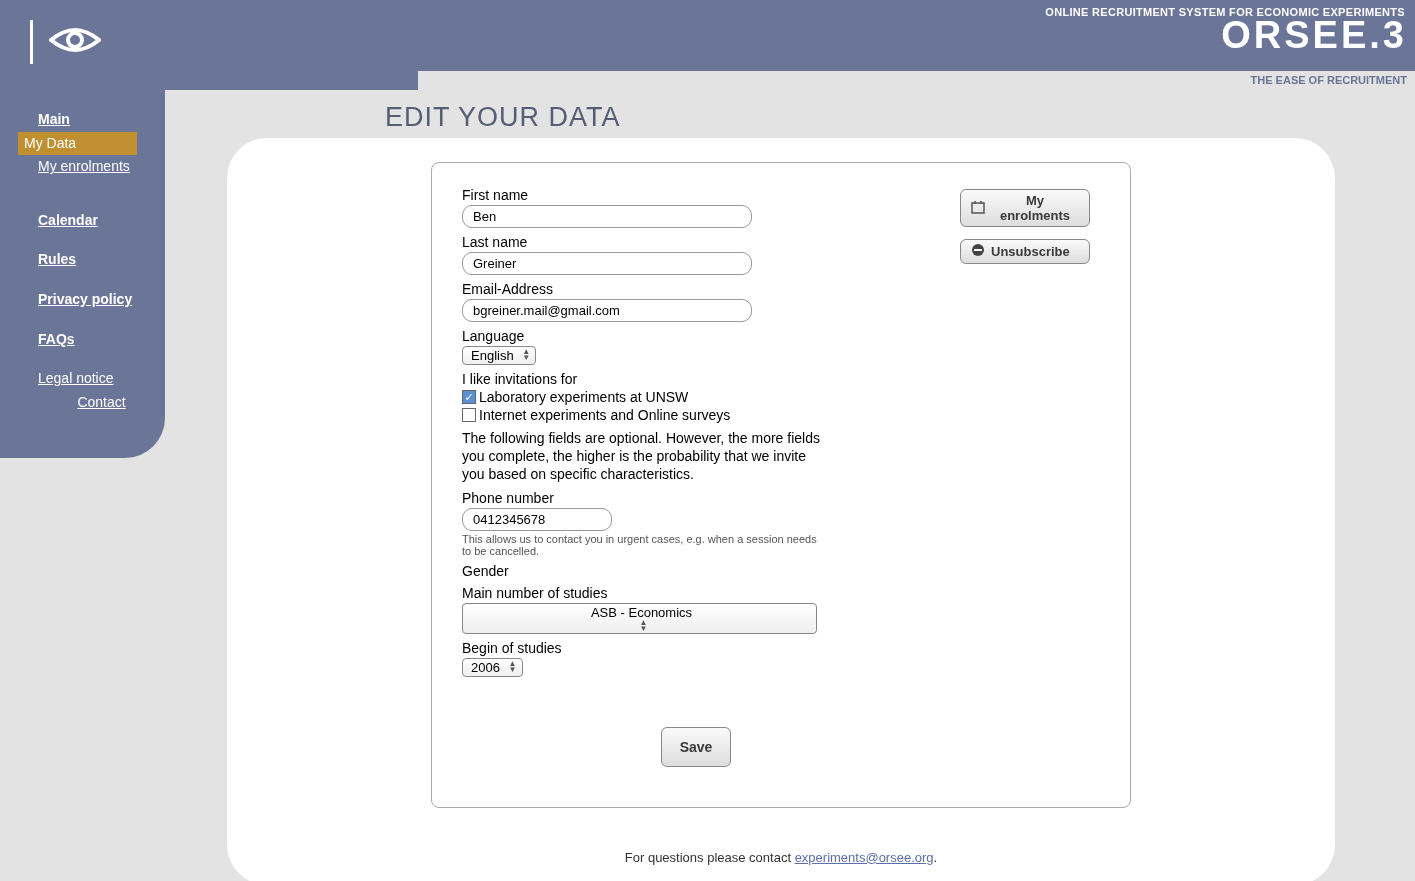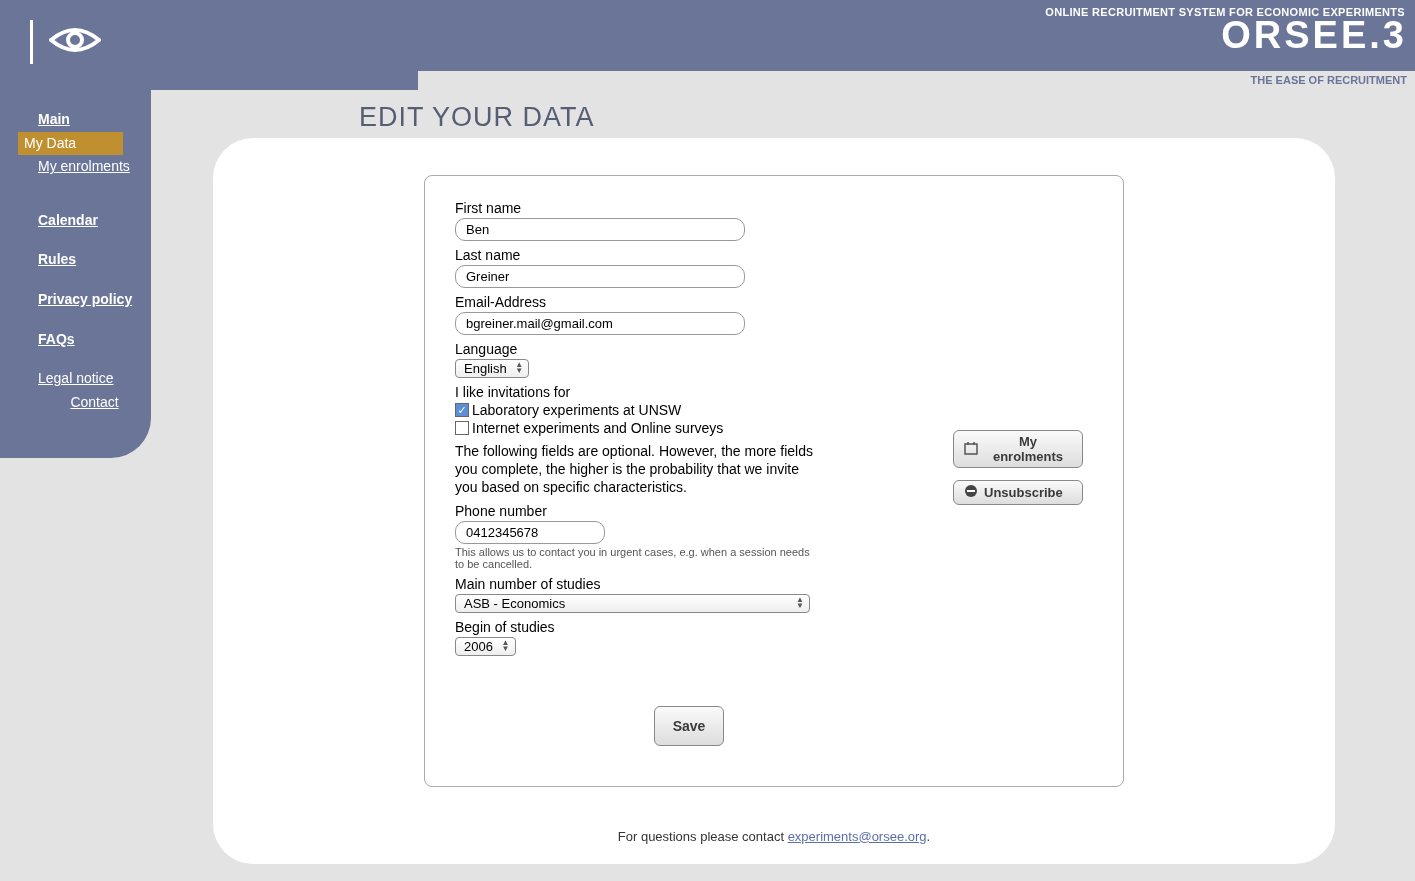--- a/index.html
+++ b/index.html
@@ -42,21 +42,21 @@
       position: absolute; right: 8px; top: 14px;
       color: #fff; font-size: 38px; font-weight: 900;
       letter-spacing: 3px; font-family: Arial Black, Arial, sans-serif;
     }
     .header-tagline-bottom {
       position: absolute; right: 8px; top: 74px;
       color: #6a7598; font-size: 11px; font-weight: bold;
     }
     .body-wrap { display: flex; height: calc(881px - 90px); }
     .sidebar {
-      width: 151px; background: #6a7598;
+      width: 165px; background: #6a7598;
       border-bottom-right-radius: 40px;
       padding: 18px 0 30px 0;
       align-self: flex-start;
     }
     .nav-group { margin-bottom: 14px; }
     .nav-item {
       display: block; color: #fff; font-size: 14px; text-decoration: underline;
       padding: 2px 0 2px 38px; line-height: 1.4; cursor: pointer;
     }
     .nav-item.active {
@@ -67,47 +67,47 @@
     .nav-spacer { height: 16px; }
     .content-area {
       flex: 1; padding: 0 0 0 0; position: relative;
     }
     .content-card {
       background: #fff; margin: 48px 80px 20px 62px;
       border-radius: 40px; min-height: 700px; padding: 24px 60px 20px 60px;
       position: relative;
     }
     .page-title {
-      position: absolute; top: 12px; left: 208px;
+      position: absolute; top: 12px; left: 220px;
       font-size: 27px; color: #565d75; font-weight: 300; letter-spacing: 1px;
     }
     .form-panel {
       border: 1px solid #aaa; border-radius: 8px;
-      margin: 13px auto; width: 700px; min-height: 600px;
+      margin: 0 auto; width: 700px; min-height: 600px;
       padding: 24px 30px 40px 30px; position: relative;
-      display: flex; gap: 30px; align-items: center;
+      display: flex; gap: 30px;
     }
     .form-left { flex: 1; }
     .form-right { width: 140px; padding-top: 2px; }
     .field { margin-bottom: 6px; }
     .field label {
       display: block; font-size: 14px; color: #000; margin-bottom: 2px;
     }
     .text-input {
       width: 290px; padding: 3px 10px; font-size: 13px;
       border: 1px solid #999; border-radius: 10px;
       background: #fff;
     }
     .text-input.narrow { width: 150px; }
     .select-wrap {
       display: inline-block; border: 1px solid #888; border-radius: 4px;
       background: linear-gradient(#fff,#eee); padding: 1px 4px 1px 8px;
       position: relative; font-size: 13px;
     }
-    .select-wrap.wide { width: 355px; display:flex; justify-content: space-between; align-items:center; }
+    .select-wrap.wide { width: 355px; display:flex; justify-content: space-between; align-items:center;flex-direction:column; }
     .select-arrows {
       display: inline-block; width: 10px; text-align: center;
       font-size: 8px; line-height: 6px; color: #555; margin-left: 4px;
     }
     .note-text { font-size: 14px; color: #000; margin: 6px 0; line-height: 1.3; max-width: 360px; }
     .hint-text { font-size: 11px; color: #555; margin: 2px 0 6px 0; max-width: 360px; }
     .checkbox-row { font-size: 14px; display: flex; align-items: center; gap: 3px; margin-bottom: 2px; }
     .radio-row { font-size: 14px; display: flex; align-items: center; gap: 2px; }
     .radio-row .radio-group { display: inline-flex; align-items: center; margin-right: 14px; }
     .save-row { text-align: center; margin-top: 50px; }
@@ -217,20 +217,21 @@
               <span>Internet experiments and Online surveys</span>
             </div>
           </div>
           <div class="note-text">The following fields are optional. However, the more fields you complete, the higher is the probability that we invite you based on specific characteristics.</div>
           <div class="field">
             <label>Phone number</label>
             <input class="text-input narrow" type="text" value="0412345678" style="">
             <div class="hint-text">This allows us to contact you in urgent cases, e.g. when a session needs to be cancelled.</div>
           </div>
           <div class="field">
+            <label>Gender</label>
           </div>
           <div class="field">
             <label>Main number of studies</label>
             <div class="select-wrap wide">
               <span>ASB - Economics</span>
               <span class="select-arrows">▲<br>▼</span>
             </div>
           </div>
           <div class="field">
             <label>Begin of studies</label>

